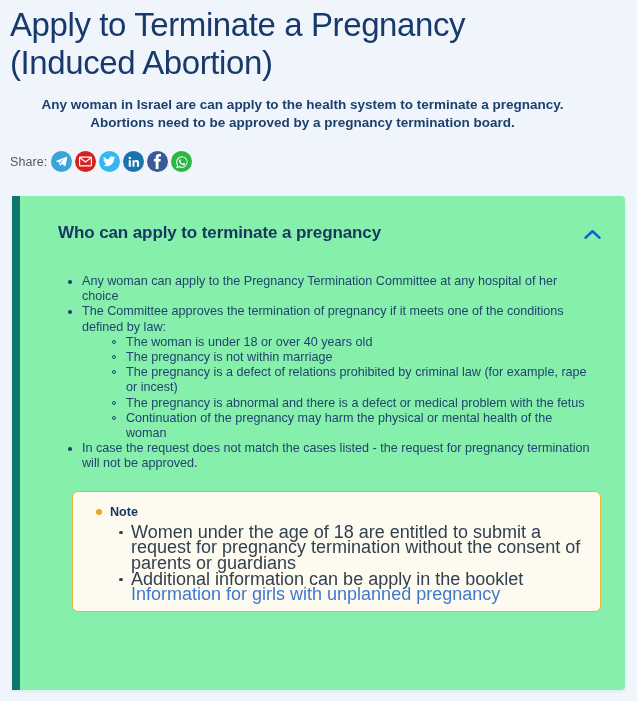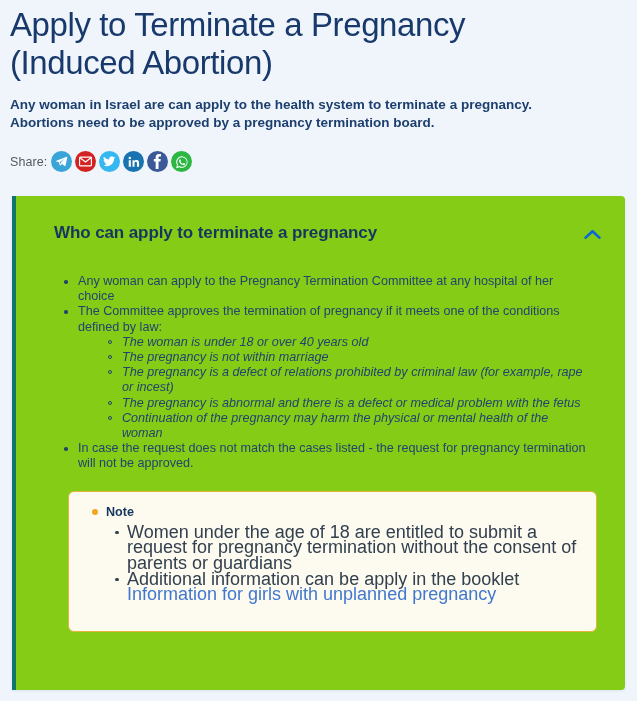--- a/index.html
+++ b/index.html
@@ -38,20 +38,21 @@
     max-width: 560px;
   }
 
   .page-subtitle {
     margin-top: 14px;
     font-size: 13.5px;
     line-height: 17.5px;
     font-weight: 700;
     color: #1c3f6e;
     max-width: 585px;
+    text-align: center;
   }
 
   
   .share-row {
     margin-top: 20px;
     display: flex;
     align-items: center;
     gap: 3px;
     padding-left: 10px;
   }
@@ -83,22 +84,22 @@
   .ic-facebook { background: #3b5998; }
   .ic-whatsapp { background: #2bb741; }
 
   
   .panel {
     position: absolute;
     left: 12px;
     top: 196px;
     width: 613px;
     height: 494px;
-    background: #84cc16;
-    border-left: 4px solid #0f766e;
+    background: #86efac;
+    border-left: 8px solid #0f766e;
     border-radius: 0 4px 4px 0;
     box-shadow: 0 1px 3px rgba(20,50,100,0.09);
     overflow: hidden;
   }
 
   .panel-header {
     display: flex;
     align-items: flex-start;
     justify-content: space-between;
     padding: 26px 22px 0 38px;
@@ -150,21 +151,20 @@
   }
 
   ul.lvl2 {
     list-style: none;
     padding: 0;
     margin: 0 0 0 27px;
   }
   ul.lvl2 > li {
     position: relative;
     padding-left: 17px;
-    font-style: italic;
   }
   ul.lvl2 > li::before {
     content: "";
     position: absolute;
     left: 3px;
     top: 5px;
     width: 4px;
     height: 4px;
     border-radius: 50%;
     border: 1px solid #21456f;
@@ -174,21 +174,21 @@
 
   b, strong { font-weight: 400; }
 
   
   .note-box {
     margin: 19px 0 0 8px;
     width: 529px;
     border: 1px solid #e3b53c;
     border-radius: 6px;
     background: #fdfaef;
-    padding: 13px 16px 28px 16px;
+    padding: 13px 16px 8px 16px;
   }
 
   .note-head {
     display: flex;
     align-items: center;
     gap: 8px;
     font-size: 12.6px;
     font-weight: 700;
     color: #17365f;
     padding-left: 7px;

